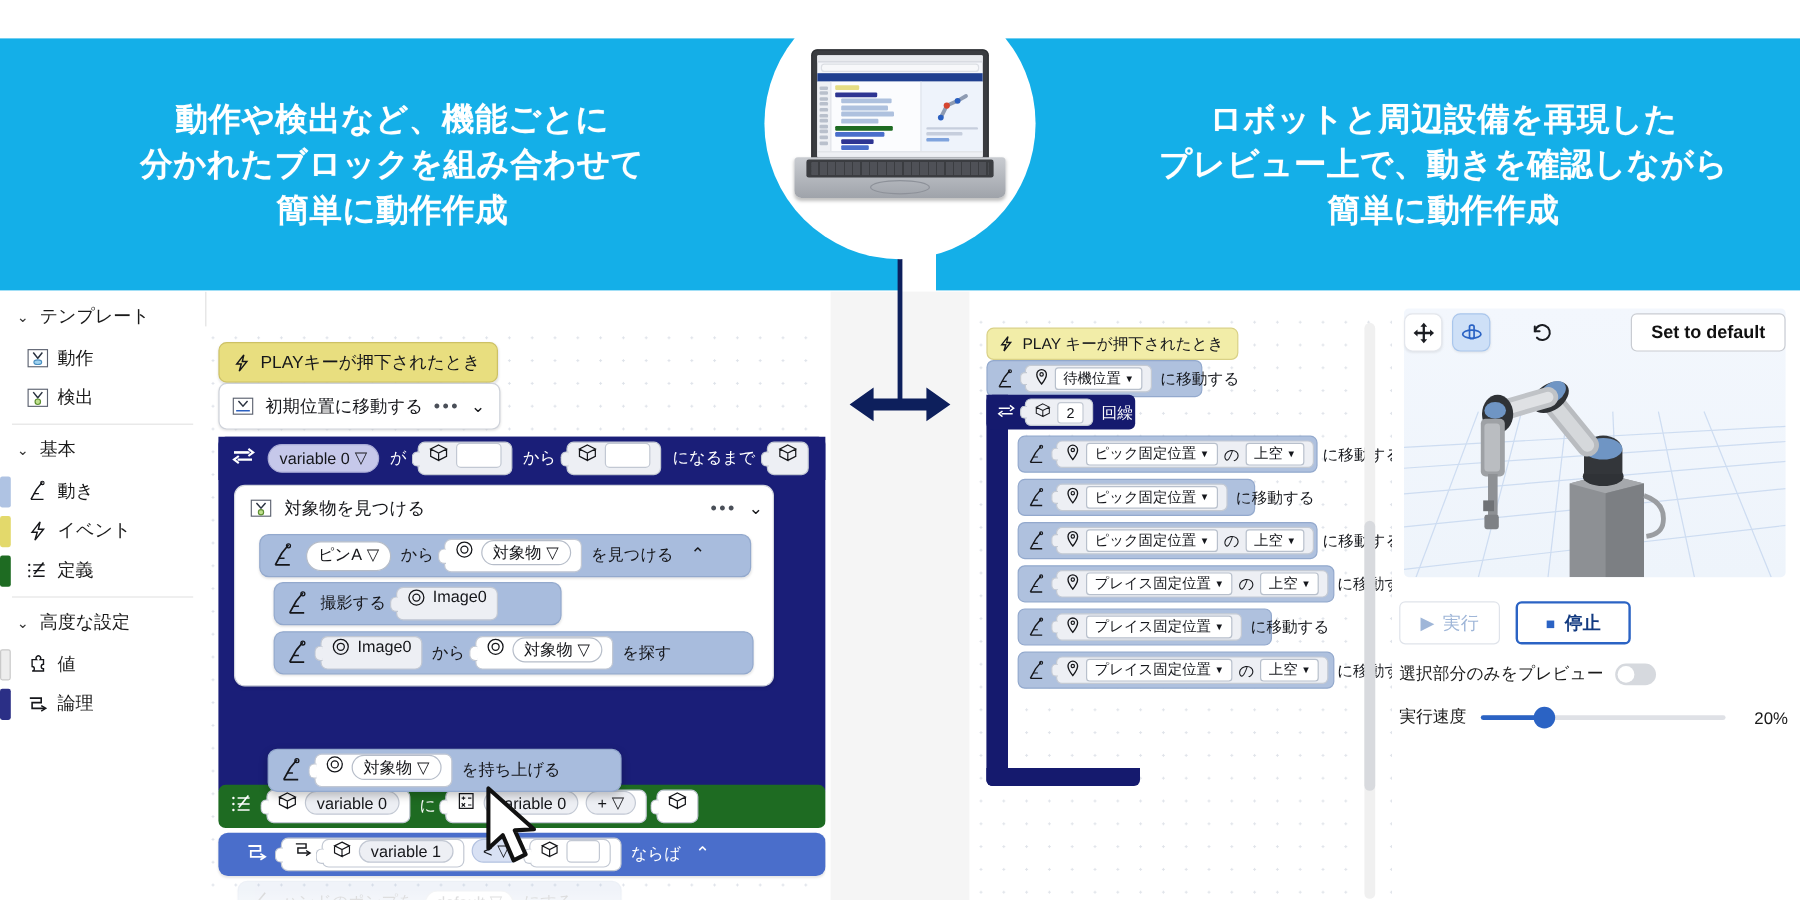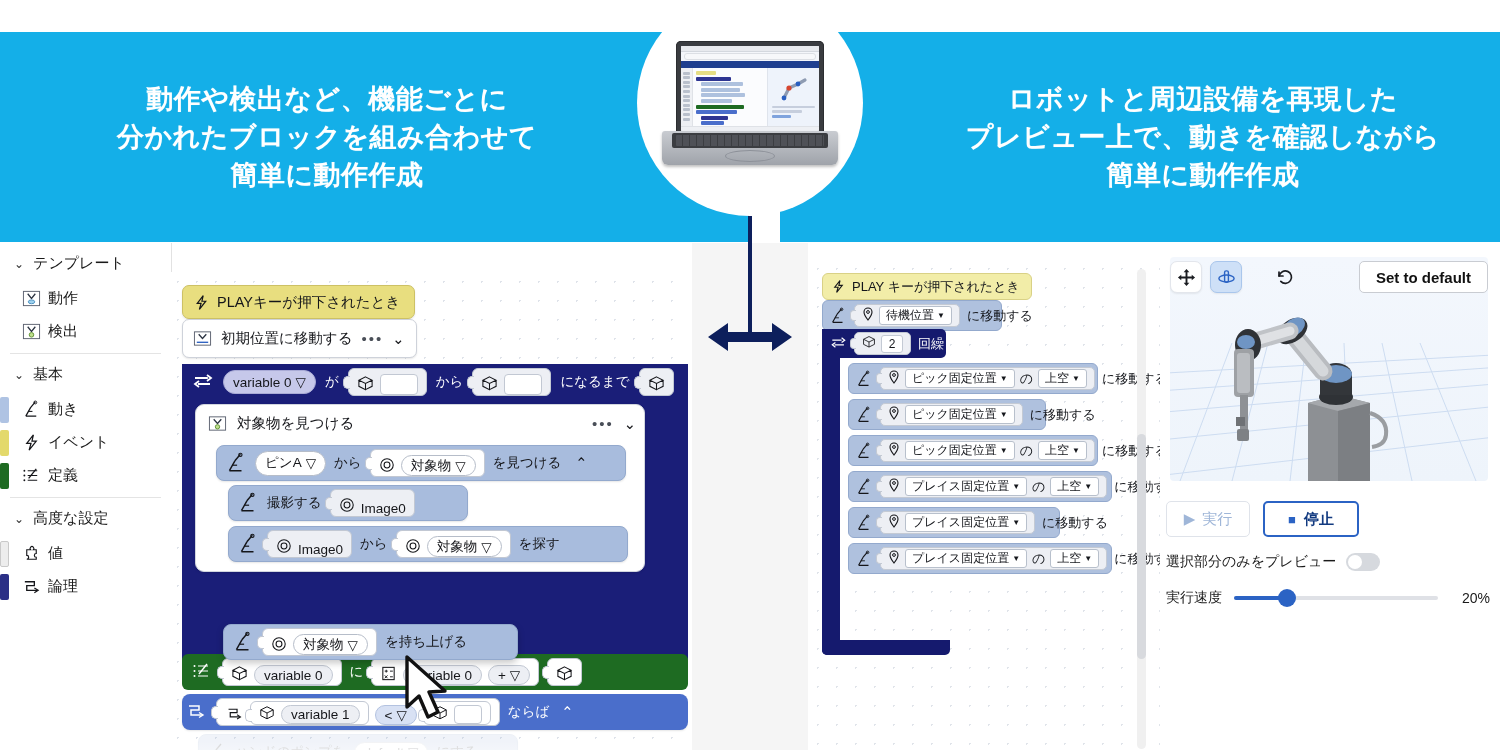--- a/index.html
+++ b/index.html
@@ -90,28 +90,28 @@
   .hat { background:#E8DE7F; border:1px solid #cdc165; border-radius:7px; height:34px; padding:0 14px 0 10px; gap:7px;
          box-shadow:0 1px 2px rgba(0,0,0,.10);}
   .white-blk { background:#fff; border:1px solid #ced2da; border-radius:7px; height:39px; padding:0 12px 0 10px; gap:9px;
                box-shadow:0 1px 2px rgba(0,0,0,.10);}
   .navy-blk { background:#1A1E78; color:#fff; border-radius:6px; height:36px; padding:0 10px; gap:9px; }
   .navy-body { position:absolute; background:#1A1E78; border-radius:0 0 6px 6px;}
   .grp-card { position:absolute; background:#fff; border:1px solid #d2d6de; border-radius:9px; box-shadow:0 1px 3px rgba(0,0,0,.10);}
   .blue-blk { background:#A8BCDD; border:1px solid #93a9cd; border-radius:8px; height:36px; padding:0 12px 0 8px; gap:8px;
               box-shadow:0 1px 2px rgba(0,0,0,.10);}
   .green-blk{ background:#1E6B22; color:#fff; border-radius:6px; height:36px; padding:0 10px 0 8px; gap:8px;}
-  .blue2-blk{ background:#4A6ECB; color:#fff; border-radius:8px; height:36px; padding:0 12px 0 2px; gap:8px;
+  .blue2-blk{ background:#4A6ECB; color:#fff; border-radius:8px; height:36px; padding:0 12px 0 20px; gap:8px;
               box-shadow:0 1px 2px rgba(0,0,0,.10);}
   .pill { background:#fff; border:1px solid #b6bdc9; border-radius:13px; height:24px; padding:0 9px; display:inline-flex;
           align-items:center; gap:4px; font-size:13.5px; color:#15161a;}
   .pill.lav { background:#C6C8EA; border-color:#a9abd6; }
   .pill.lt  { background:#EDEFF4; border-color:#c2c8d3; }
   .socket { background:#EDEFF4; border:1px solid #c2c8d3; border-radius:6px; height:28px; padding:0 8px;
-            display:inline-flex; align-items:flex-end; gap:6px; position:relative;}
+            display:inline-flex; align-items:flex-start; gap:6px; position:relative;}
   .socket.white{ background:#fff;}
   .notch { position:absolute; left:-6px; top:7px; width:7px; height:13px;
            background:inherit; border:1px solid #c2c8d3; border-right:none; border-radius:5px 0 0 5px;}
   .numbox { background:#fff; border:1px solid #c2c8d3; border-radius:4px; min-width:38px; height:21px; display:inline-flex;
             align-items:center; justify-content:center; font-size:13.5px;}
   .cap { font-size:13.5px; }
   .dots { letter-spacing:2px; color:#4a4f58; font-size:15px;}
   .faded { opacity:.17; }
 
   

